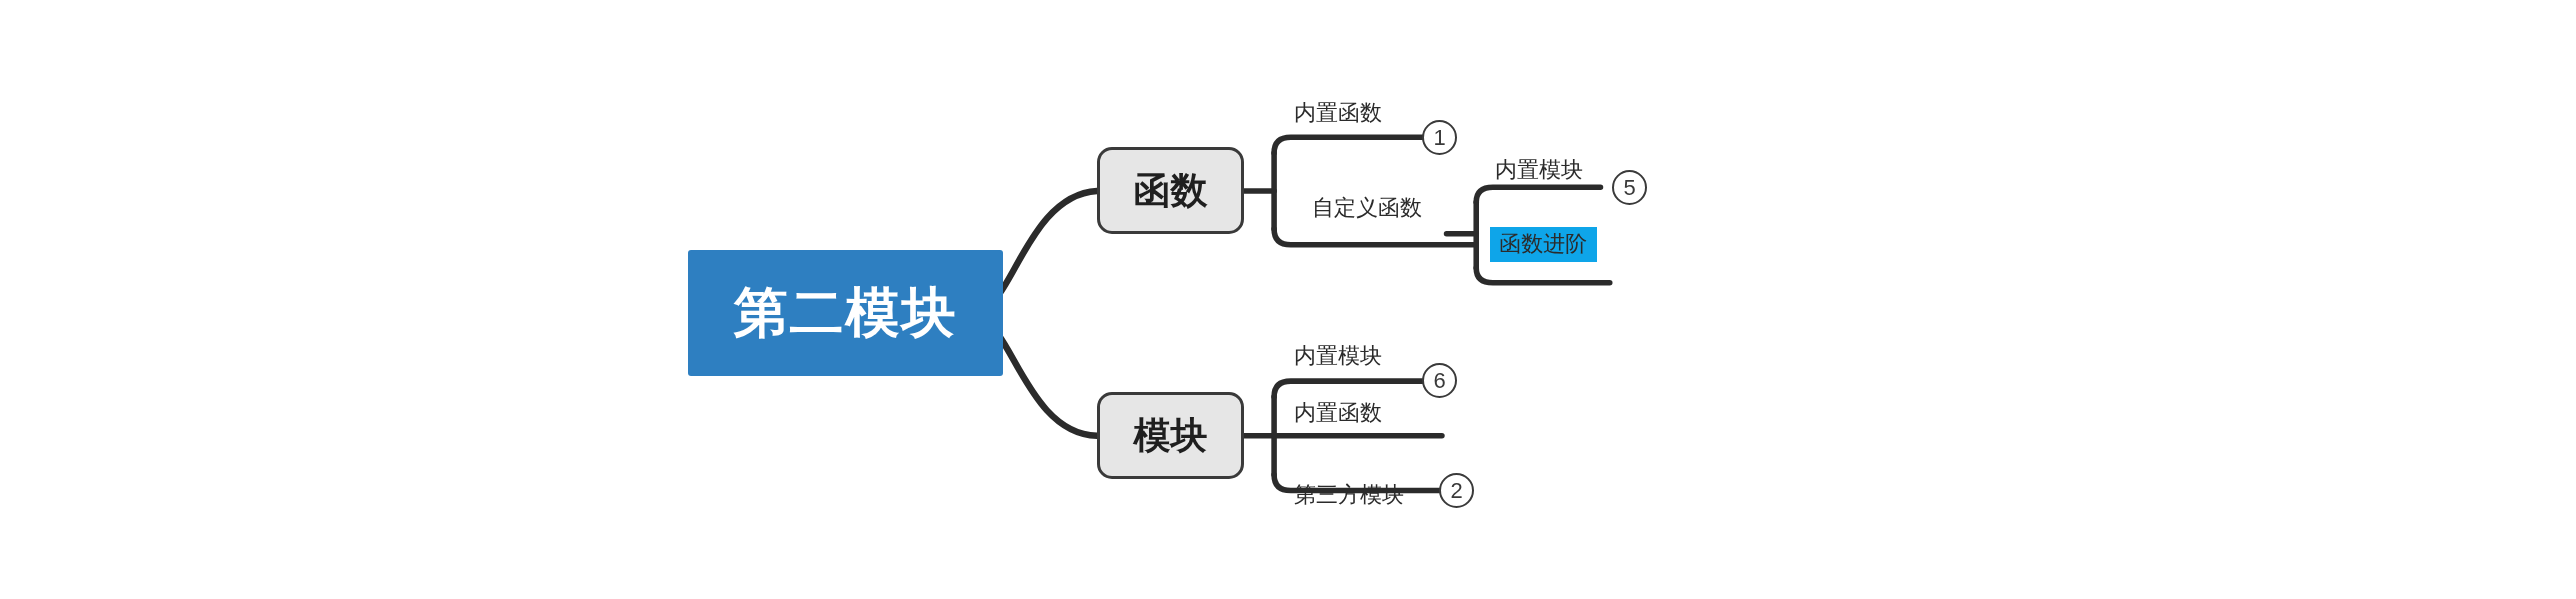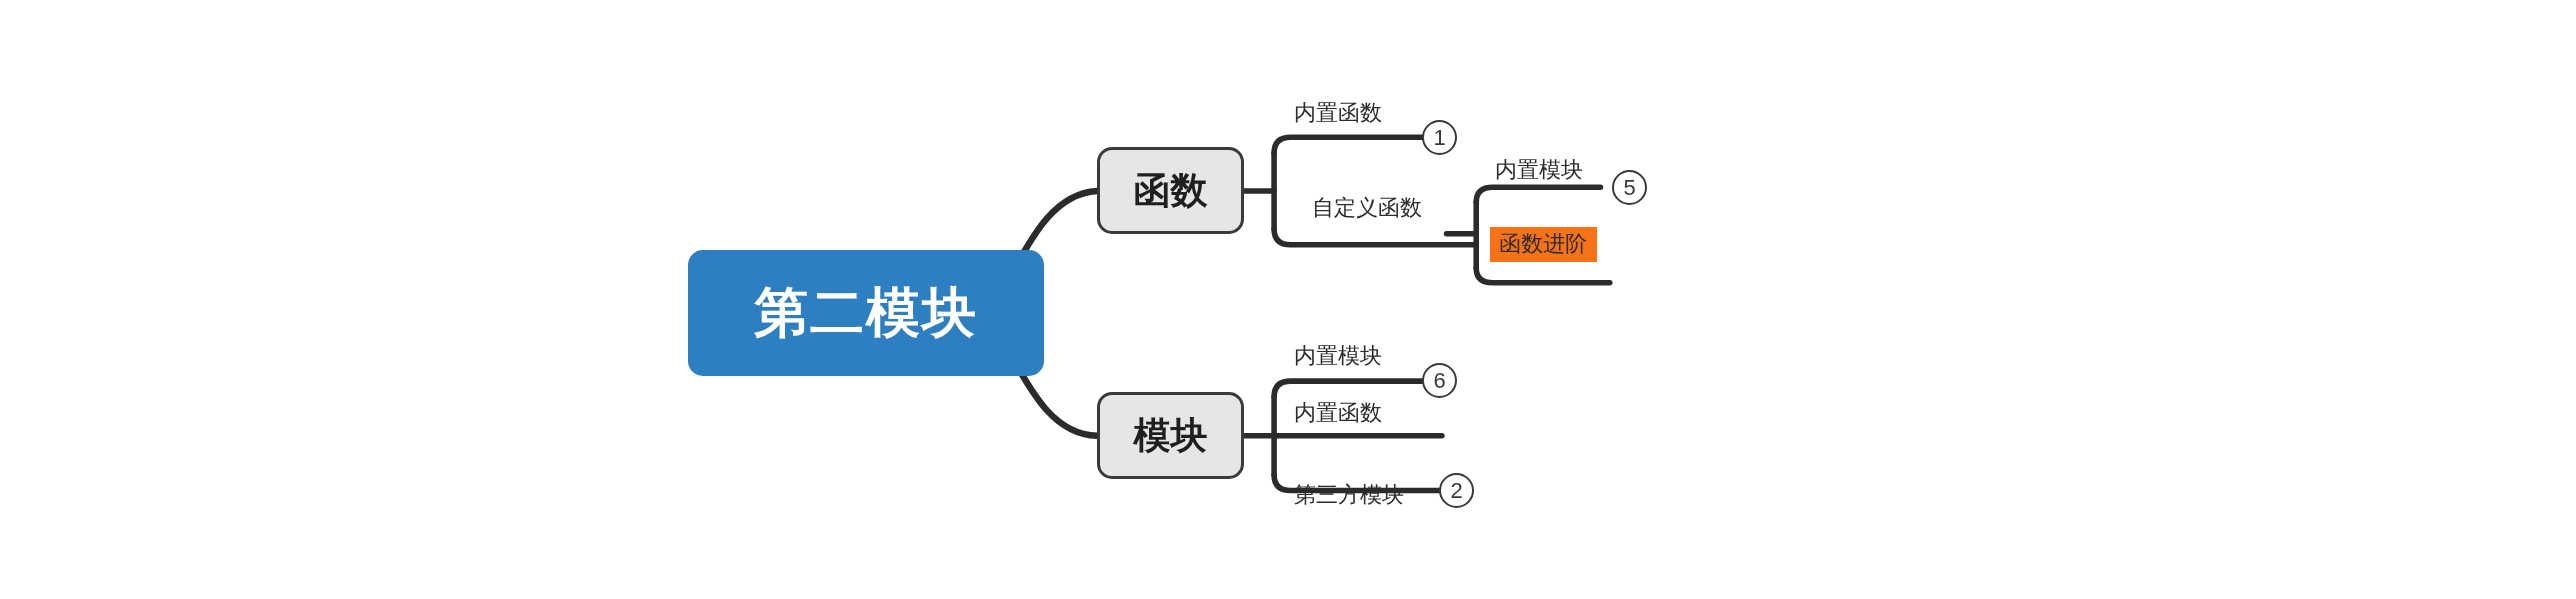--- a/index.html
+++ b/index.html
@@ -32,24 +32,24 @@
     display: flex;
     align-items: center;
     justify-content: center;
     box-sizing: border-box;
     white-space: nowrap;
   }
 
   .root-node {
     left: 688px;
     top: 250px;
-    width: 356px;
+    width: 315px;
     height: 126px;
     background: #2E7FC1;
-    border-radius: 15px;
+    border-radius: 3px;
     color: #ffffff;
     font-size: 54px;
     font-weight: 700;
     letter-spacing: 1.9px;
   }
 
   .branch-node {
     width: 147px;
     height: 87px;
     background: #E6E6E6;
@@ -65,21 +65,21 @@
   
   .leaf-label {
     position: absolute;
     font-size: 22px;
     color: #2B2B2B;
     white-space: nowrap;
     line-height: 1;
   }
 
   .hl {
-    background: #f97316;
+    background: #0ea5e9;
     padding: 5.6px 9.3px 7.4px 9.3px;
     display: inline-block;
     line-height: 1;
   }
 
   
   .badge {
     position: absolute;
     width: 35px;
     height: 35px;

